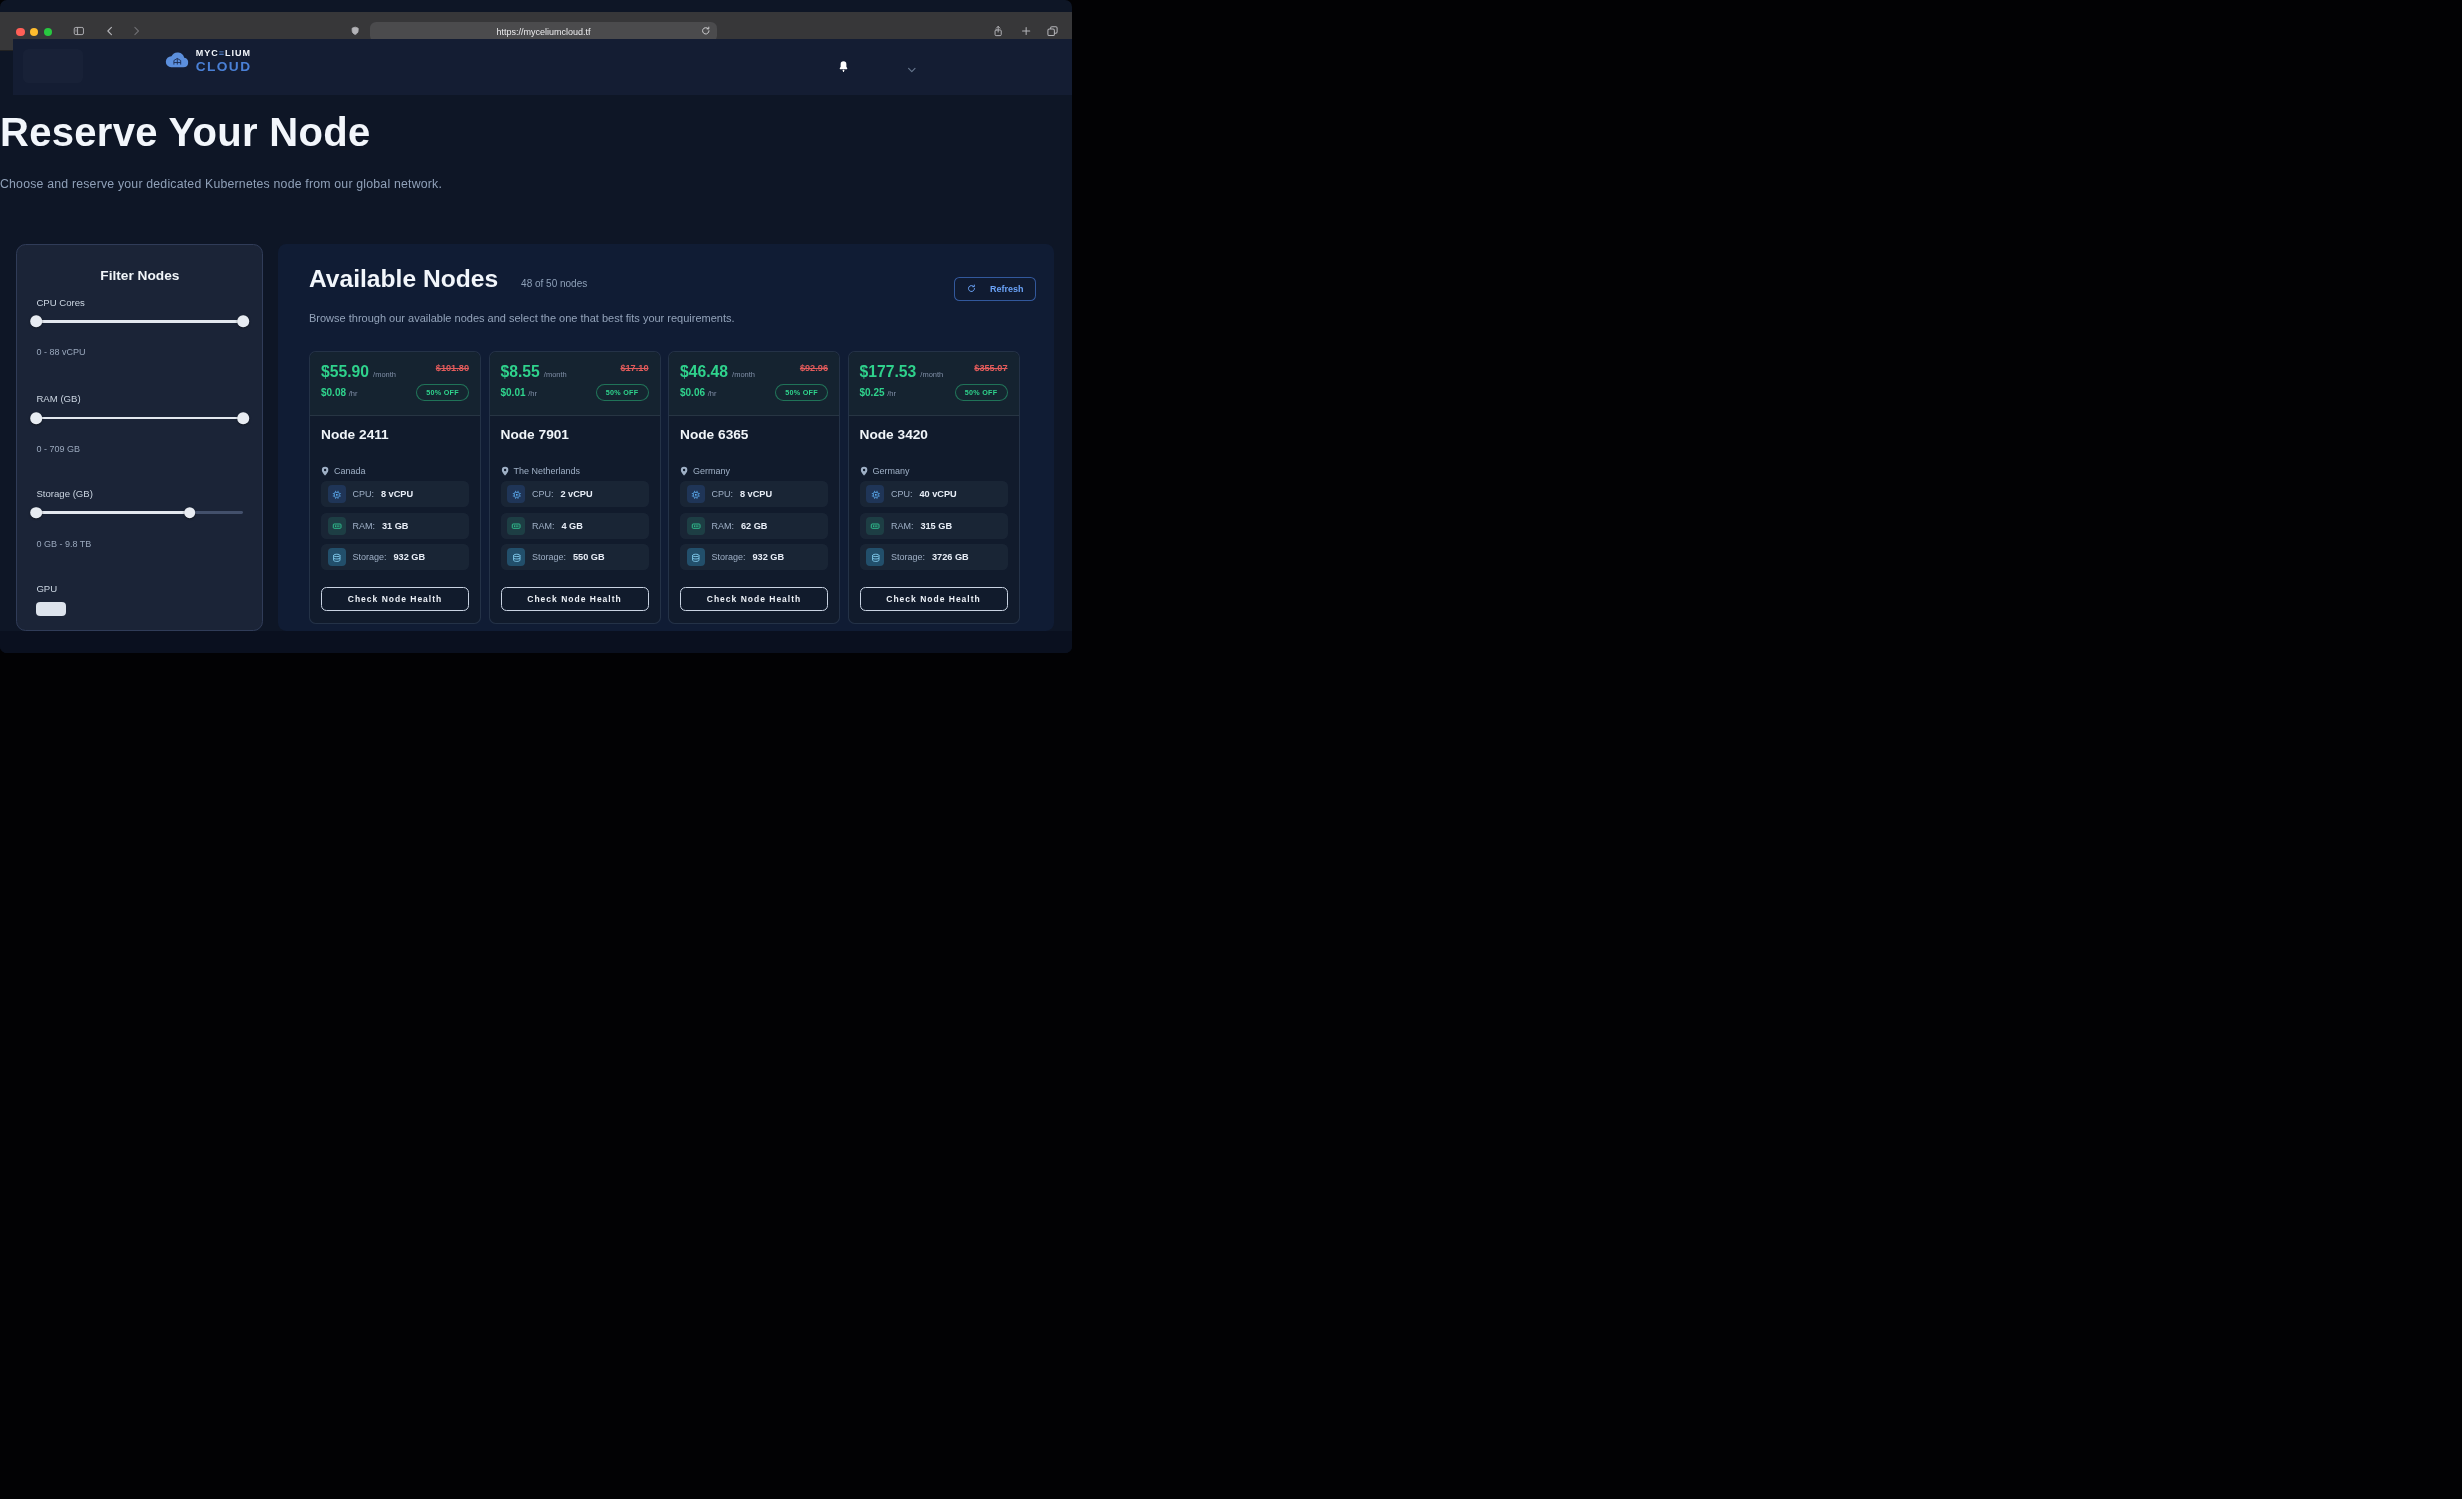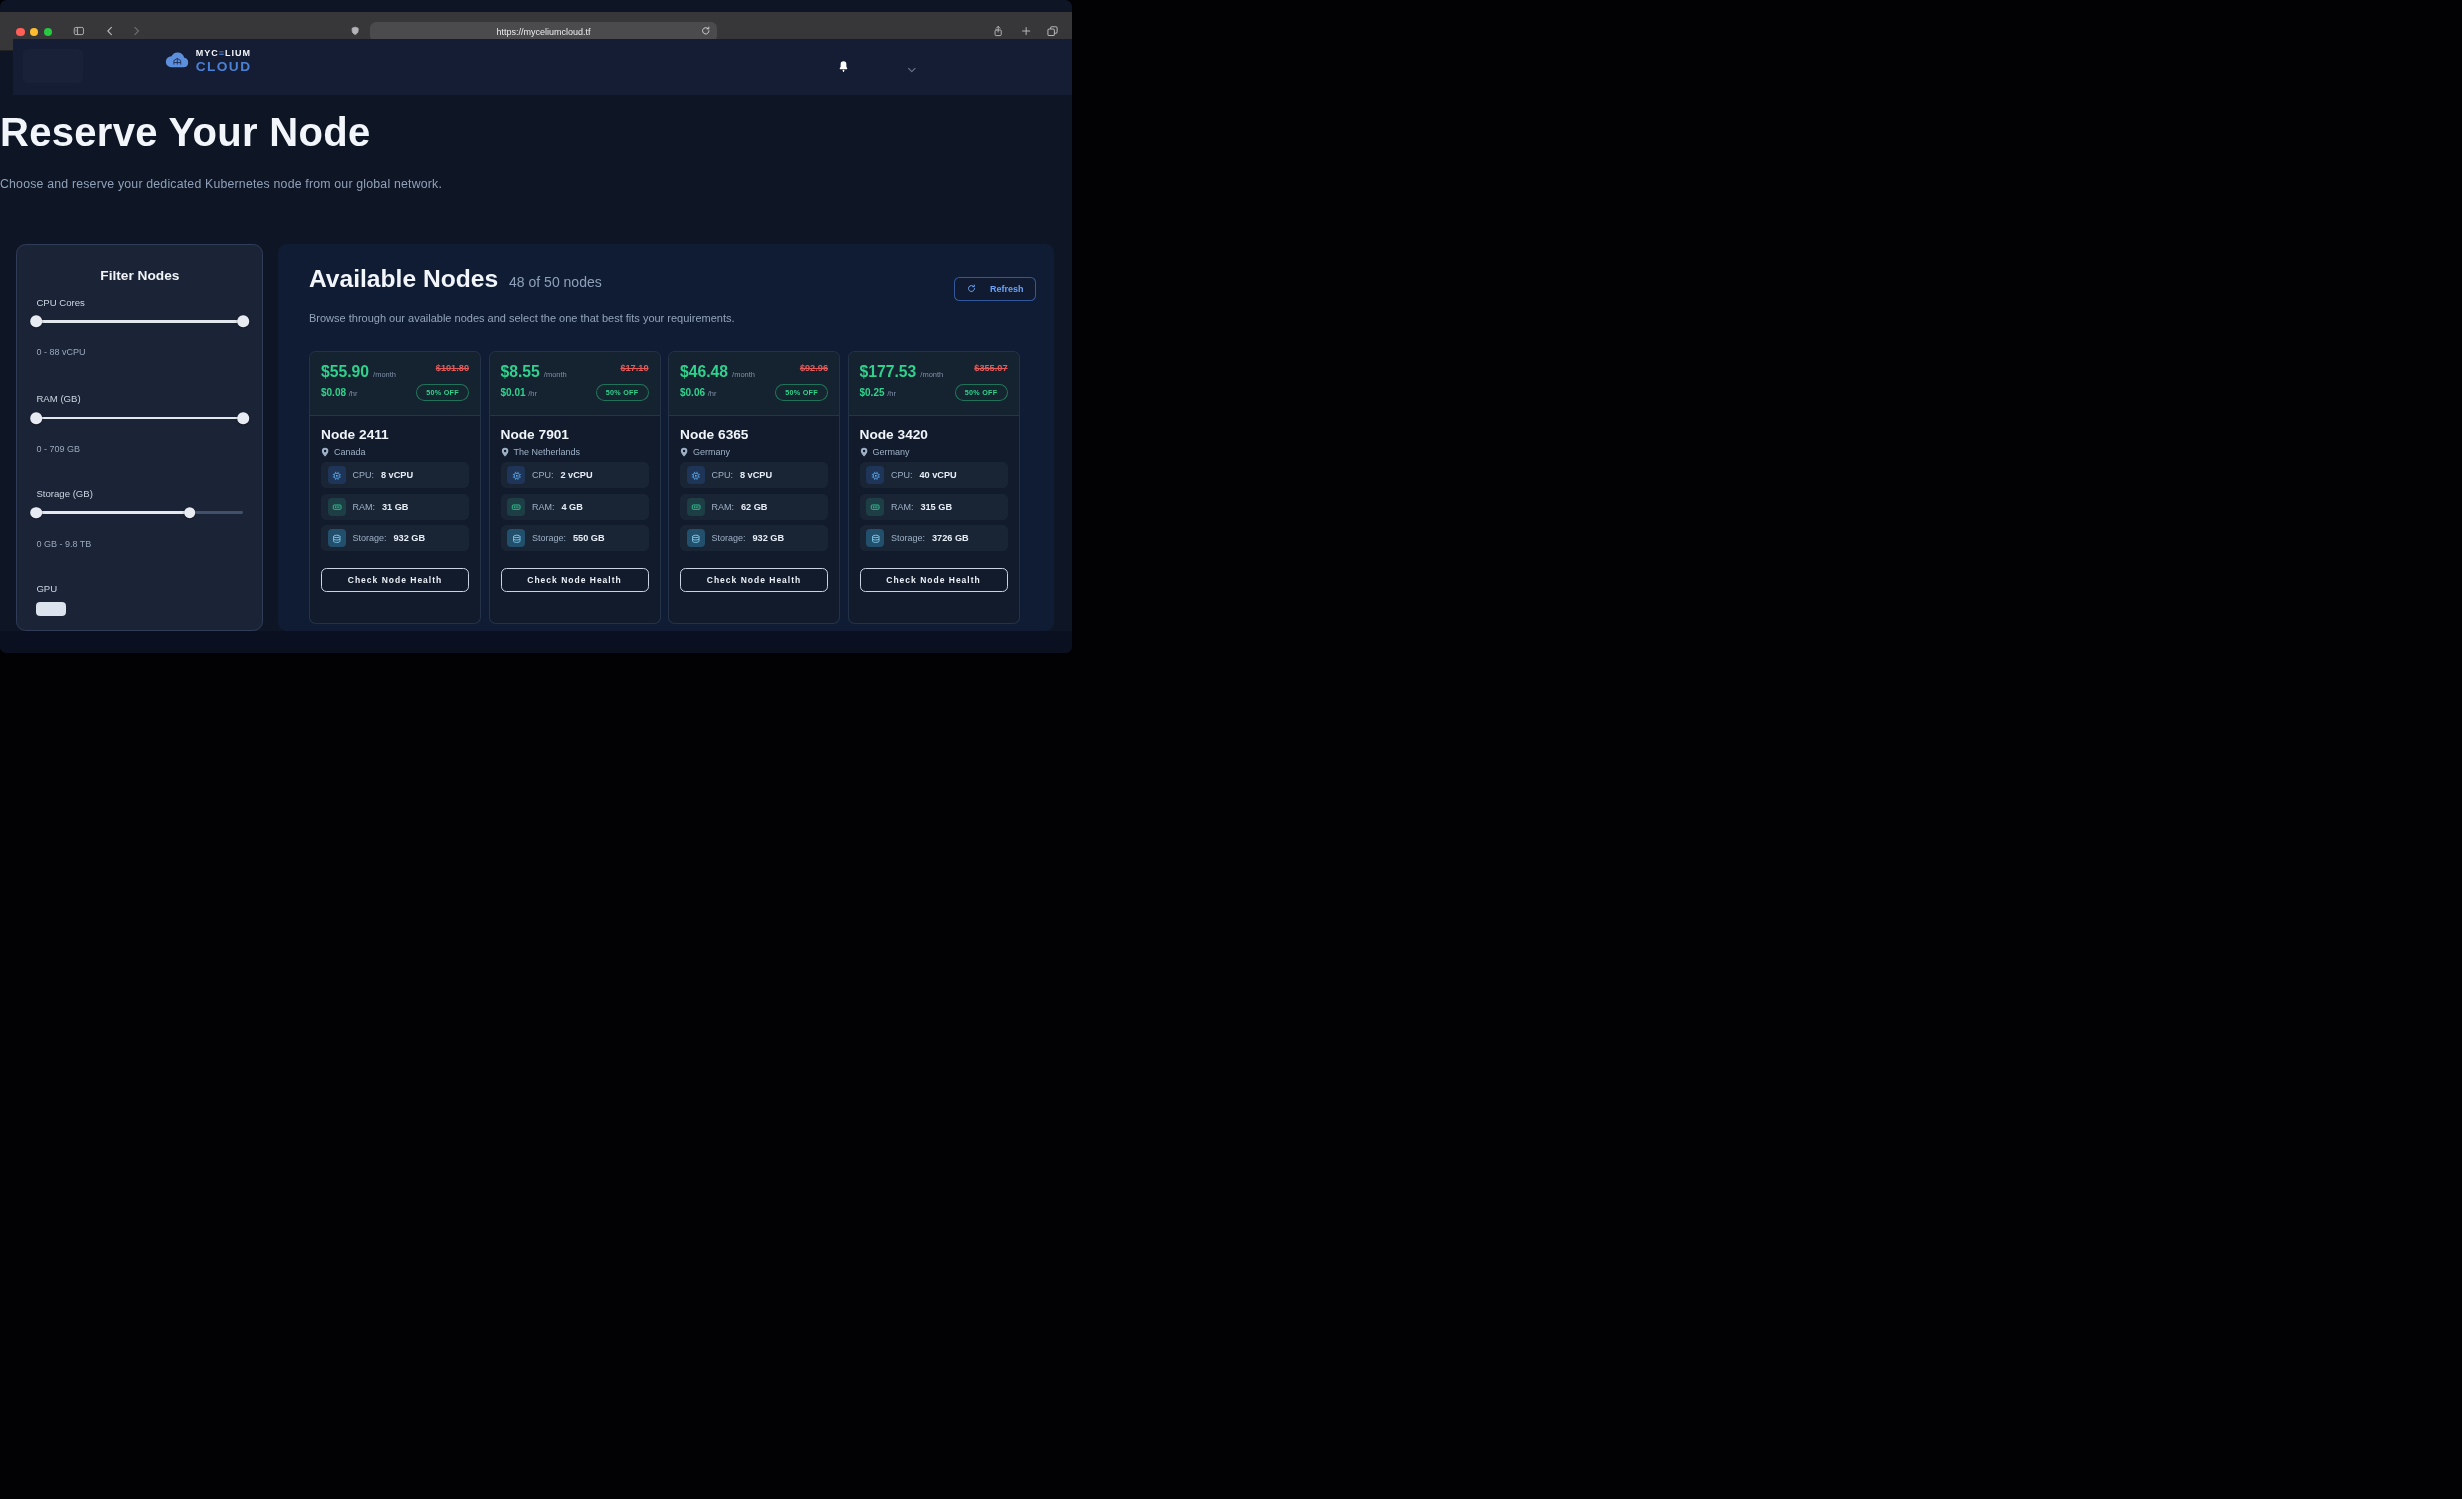--- a/index.html
+++ b/index.html
@@ -46,37 +46,37 @@
   .sl-track { position:absolute; left:0; right:0; top:4.1px; height:2.7px; border-radius:1.4px; background:#43506b; }
   .sl-fill { position:absolute; top:4.1px; height:2.7px; border-radius:1.4px; background:#e3e8ef; }
   .sl-handle { position:absolute; top:5.5px; width:11.6px; height:11.6px; border-radius:50%; background:#e8ecf2; transform:translate(-50%,-50%); box-shadow:0 0.7px 2.1px rgba(0,0,0,.5); }
   .frange { margin-top:20.5px; font-size:9px; color:#9aa8bd; }
   .gpu-check { margin-top:8.2px; width:30px; height:13.7px; border-radius:4.1px; background:#dde3ec; }
 
   
   .main-panel { position:absolute; left:278px; top:244px; width:776px; height:387px; background:#101c34; border-radius:8.2px; padding:20.5px 16.4px 0 31px; overflow:hidden; }
   .nodes-headrow { display:flex; align-items:baseline; gap:11px; }
   .nodes-title { font-size:24.6px; font-weight:600; color:#f2f6fb; }
-  .nodes-count { font-size:14px; color:#8ea0b8; }
+  .nodes-count { font-size:10px; color:#8ea0b8;margin-left:12px; }
   .refresh-btn { position:absolute; right:18px; top:33px; height:24px; padding:0 11.6px; display:flex; align-items:center; gap:14px; background:rgba(15,26,46,.5); border:0.7px solid rgba(80,140,245,.55); border-radius:5.5px; color:#6aa2f7; font-size:9px; font-weight:700; cursor:pointer; font-family:inherit; }
   .nodes-sub { margin-top:19px; font-size:11px; color:#93a3ba; }
 
   .cards { margin-top:27px; display:grid; grid-template-columns:repeat(4, 172px); gap:7.5px; }
   .card { height:273px; background:#111b2c; border:0.7px solid rgba(125,155,195,.18); border-radius:6.8px; overflow:hidden; cursor:pointer; }
   .card-head { position:relative; height:64px; background:#152330; border-bottom:0.7px solid rgba(148,163,184,.14); padding:11px 11px 4px 11px; }
   .mline { display:flex; align-items:baseline; gap:4.1px; }
   .mprice { font-size:15.7px; font-weight:700; color:#2fd28c; }
   .per { font-size:7.5px; color:#7f8ea6; }
   .hline { display:flex; align-items:baseline; gap:2.7px; margin-top:6.2px; }
   .hprice { font-size:10px; font-weight:700; color:#2fd28c; }
   .orig { position:absolute; right:11px; top:11.6px; font-size:9.2px; font-weight:600; color:#e25b5b; text-decoration:line-through; }
   .pill { position:absolute; right:11px; top:32px; padding:3.4px 9px; border:1px solid rgba(47,210,140,.45); border-radius:683px; font-size:7.2px; font-weight:700; color:#2fd28c; background:rgba(23,46,46,.25); letter-spacing:0.3px; }
   .card-body { padding:11px; }
   .node-name { font-size:13.7px; font-weight:700; color:#f1f5f9; }
-  .loc { display:flex; align-items:center; gap:4.8px; margin-top:5px; color:#9fb0c6; font-size:9px; }
+  .loc { display:flex; align-items:center; gap:4.8px; margin-top:24px; color:#9fb0c6; font-size:9px; }
   .loc svg { flex:0 0 auto; }
   .spec { display:flex; align-items:center; gap:6.8px; height:26px; margin-top:5.5px; padding:0 6.8px; background:rgba(148,163,184,.07); border-radius:5.5px; }
   .spec:first-of-type { margin-top:9.6px; }
   .tile { width:18px; height:18px; border-radius:4.1px; display:flex; align-items:center; justify-content:center; }
   .tile.cpu { background:rgba(59,130,246,.18); color:#5eb0f5; }
   .tile.ram { background:rgba(52,211,153,.15); color:#34d399; }
   .tile.sto { background:rgba(56,189,248,.28); color:#8fdcff; }
   .slabel { font-size:9px; color:#9fb0c6; }
   .sval { font-size:9.2px; font-weight:600; color:#e8eef7; }
   .health { display:block; width:100%; margin-top:16.4px; height:24px; background:transparent; border:1px solid #c9d3e2; border-radius:5.5px; color:#eef2f8; font-size:8.5px; font-weight:700; letter-spacing:1px; cursor:pointer; font-family:inherit; }

